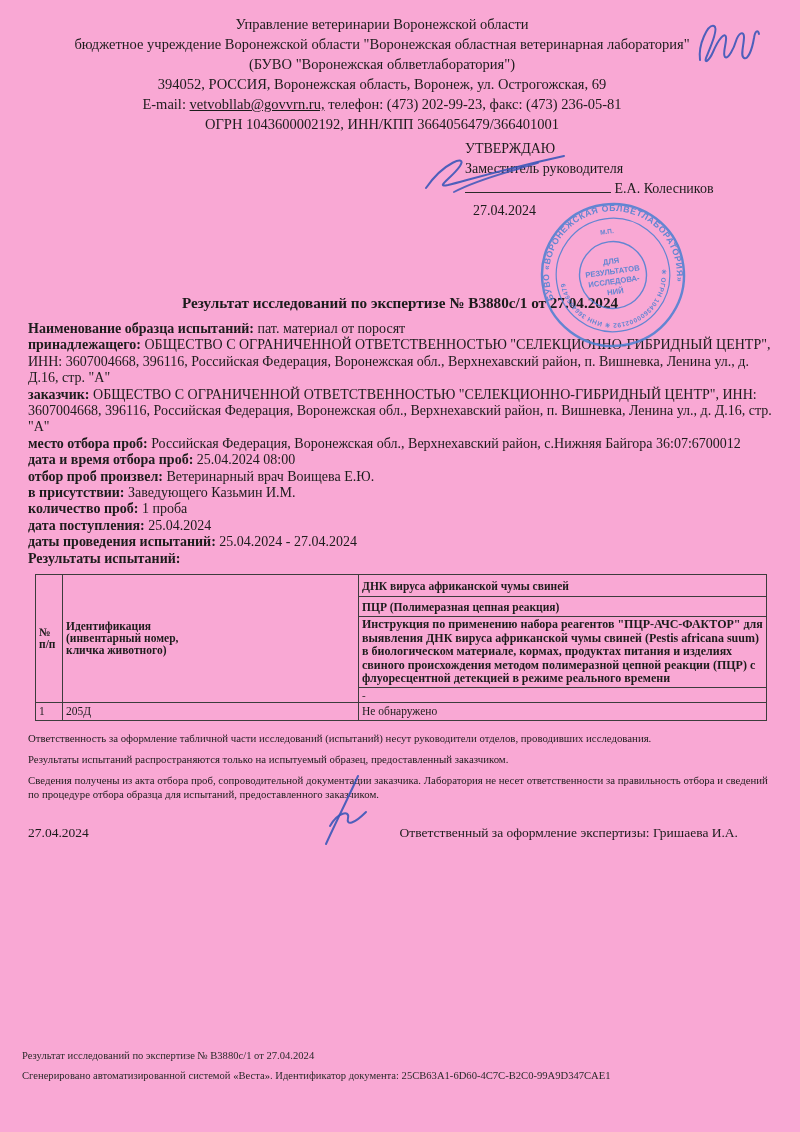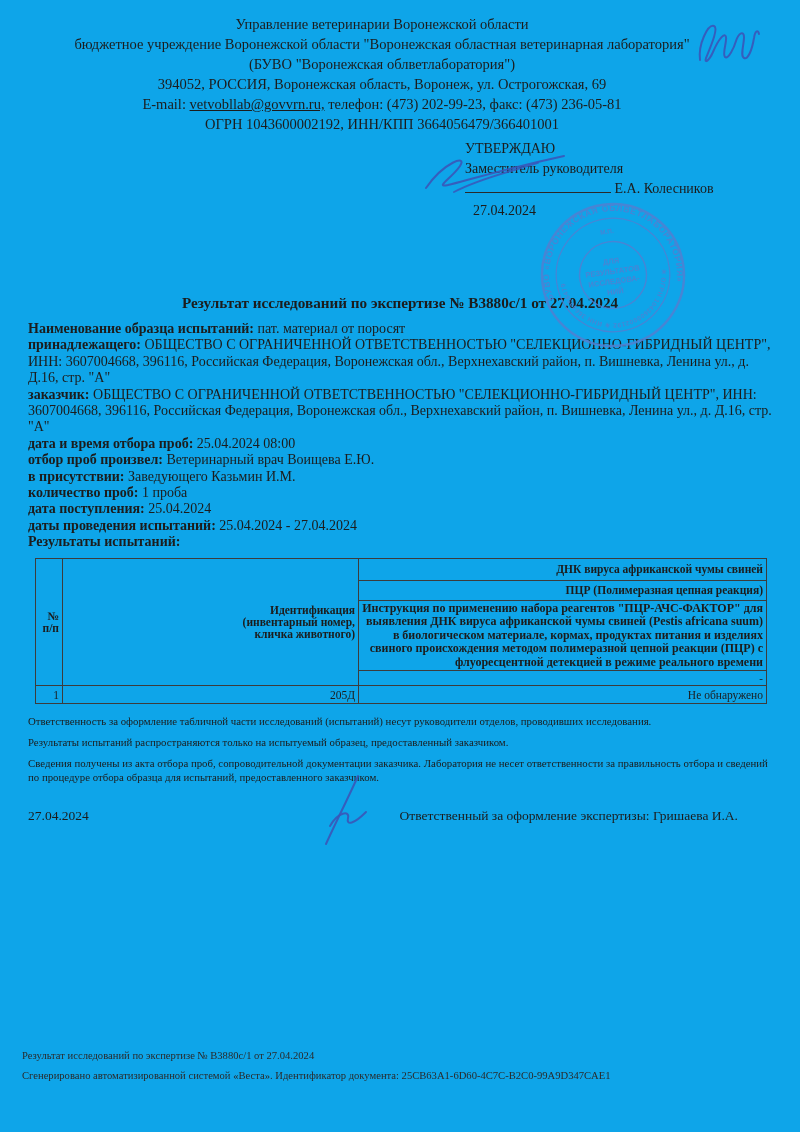--- a/index.html
+++ b/index.html
@@ -1,41 +1,41 @@
 <!DOCTYPE html>
 <html lang="ru"><head>
 <meta charset="utf-8">
 <style>
   * { margin:0; padding:0; box-sizing:border-box; }
   html,body { background:#e9e9e9; }
   .page {
     position:relative;
     width:800px; height:1132px;
     margin:0 auto;
-    background:#0ea5e9;
+    background:#f9a8d4;
     color:#1c1c1c;
     font-family:"Liberation Serif","DejaVu Serif",serif;
     overflow:hidden;
     padding:14px 28px 0 28px;
   }
   
   .org-header { text-align:center; font-size:14.5px; line-height:20px; width:724px; margin-left:-8px; }
   .org-header .email-link { text-decoration:underline; }
   
   .approval { position:absolute; left:465px; top:139px; font-size:14px; line-height:20px; }
   .sig-line { display:inline-block; width:146px; height:13px; border-bottom:1px solid #2a2a2a; }
   .approval-date { margin-top:2px; padding-left:8px; }
   
   .doc-title { text-align:center; font-weight:bold; font-size:15.2px; margin-top:160px; }
   
   .fields { margin-top:9px; font-size:14px; line-height:16.4px; width:744px; }
   .field b { font-weight:bold; }
   
   table.results { border-collapse:collapse; width:732px; margin:7px 0 0 7px; table-layout:fixed; }
-  table.results td { border:1px solid #3c3c3c; text-align:right; vertical-align:middle; padding:1px 3px; }
+  table.results td { border:1px solid #3c3c3c; text-align:left; vertical-align:middle; padding:1px 3px; }
   .th-bold { font-weight:bold; }
   .cell-num { width:27px; font-size:11px; }
   .cell-id  { width:296px; font-size:11.5px; }
   .cell-res { font-size:11.5px; }
   .row-group td { height:22px; font-size:11.5px; }
   .row-method td { height:20px; font-size:11.5px; }
   .row-detail td { font-size:12px; line-height:13.5px; padding:2px 6px; }
   .row-dash td { height:14px; font-size:11px; }
   .row-data td { height:18px; font-size:11.5px; }
   
@@ -115,20 +115,21 @@
       <text x="73" y="92">НИЙ</text>
     </g>
   </svg>
 
   <div class="doc-title">Результат исследований по экспертизе № В3880с/1 от 27.04.2024</div>
 
   <div class="fields">
     <p class="field"><b>Наименование образца испытаний:</b> <span>пат. материал от поросят</span></p>
     <p class="field"><b>принадлежащего:</b> <span>ОБЩЕСТВО С ОГРАНИЧЕННОЙ ОТВЕТСТВЕННОСТЬЮ "СЕЛЕКЦИОННО-ГИБРИДНЫЙ ЦЕНТР", ИНН: 3607004668, 396116, Российская Федерация, Воронежская обл., Верхнехавский район, п. Вишневка, Ленина ул., д. Д.16, стр. "А"</span></p>
     <p class="field"><b>заказчик:</b> <span>ОБЩЕСТВО С ОГРАНИЧЕННОЙ ОТВЕТСТВЕННОСТЬЮ "СЕЛЕКЦИОННО-ГИБРИДНЫЙ ЦЕНТР", ИНН: 3607004668, 396116, Российская Федерация, Воронежская обл., Верхнехавский район, п. Вишневка, Ленина ул., д. Д.16, стр. "А"</span></p>
+    <p class="field"><b>место отбора проб:</b> <span>Российская Федерация, Воронежская обл., Верхнехавский район, с.Нижняя Байгора 36:07:6700012</span></p>
     <p class="field"><b>дата и время отбора проб:</b> <span>25.04.2024 08:00</span></p>
     <p class="field"><b>отбор проб произвел:</b> <span>Ветеринарный врач Воищева Е.Ю.</span></p>
     <p class="field"><b>в присутствии:</b> <span>Заведующего Казьмин И.М.</span></p>
     <p class="field"><b>количество проб:</b> <span>1 проба</span></p>
     <p class="field"><b>дата поступления:</b> <span>25.04.2024</span></p>
     <p class="field"><b>даты проведения испытаний:</b> <span>25.04.2024 - 27.04.2024</span></p>
     <p class="field"><b>Результаты испытаний:</b></p>
   </div>
 
   <table class="results">

